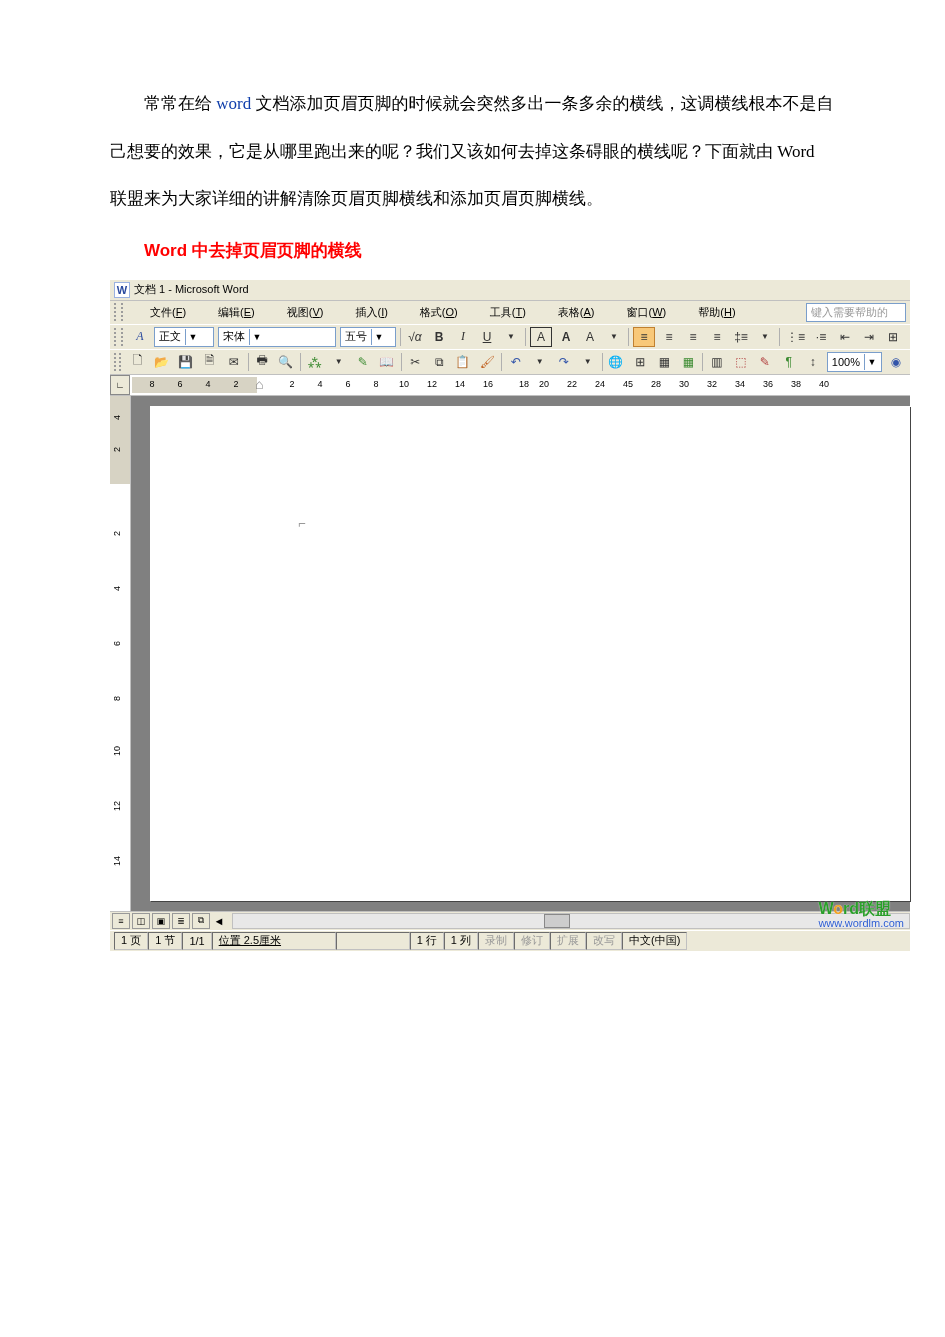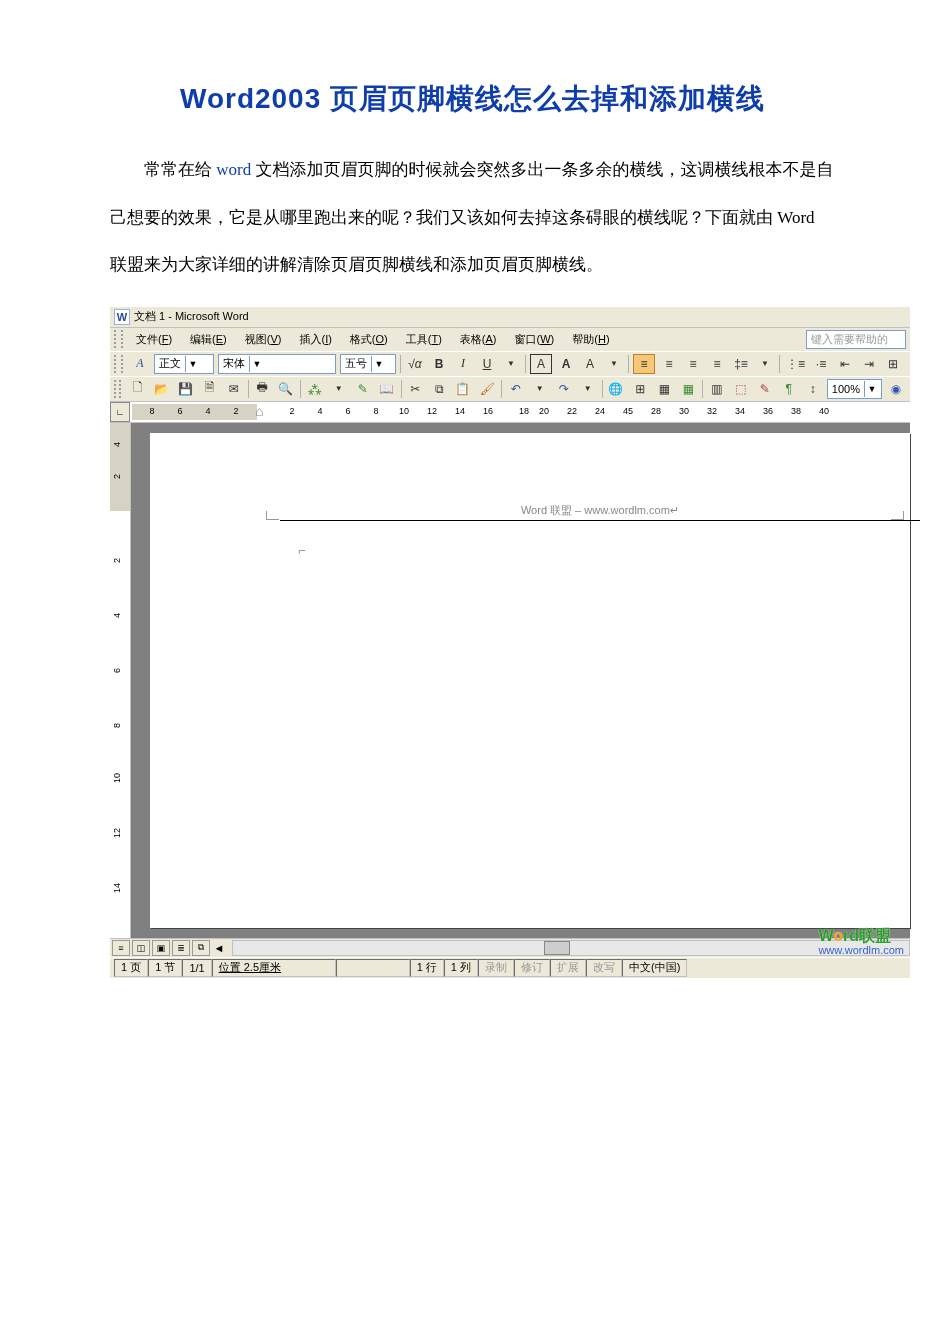--- a/index.html
+++ b/index.html
@@ -66,21 +66,21 @@
     font-weight: 700;
     font-size: 11px;
     border: 1px solid #9bb2e0;
     background: #fff;
   }
   .menubar {
     background: #ece9d8;
     display: flex;
     align-items: center;
     padding: 2px 4px;
-    gap: 2px;
+    gap: 16px;
   }
   .grip {
     width: 5px; height: 18px;
     border-left: 2px dotted #9c9c9c;
     border-right: 2px dotted #9c9c9c;
     margin-right: 3px;
   }
   .menu-item {
     padding: 2px 8px;
     cursor: default;
@@ -320,26 +320,26 @@
     font-weight: 400;
     text-align: right;
     margin-top: -3px;
   }
 </style>
 </head>
 <body>
 
 <div class="page">
 
-  <h1 class="title">Word2003 页眉页脚横线怎么去掉和添加横线</h1>
 
   <p class="body">
     <span>常常在给 </span><span class="blue-inline">word</span><span> 文档添加页眉页脚的时候就会突然多出一条多余的横线，这调横线根本不是自己想要的效果，它是从哪里跑出来的呢？我们又该如何去掉这条碍眼的横线呢？下面就由 Word 联盟来为大家详细的讲解清除页眉页脚横线和添加页眉页脚横线。</span>
   </p>
 
+  <p class="sub-red">Word 中去掉页眉页脚的横线</p>
 
 
   <div class="app-shot" style="position:relative;">
 
     <div class="titlebar">
       <span class="word-glyph">W</span>
       <span>文档 1 - Microsoft Word</span>
     </div>
 
     <div class="menubar">
@@ -483,27 +483,20 @@
         <span class="vnum" style="top:140px;">2</span>
         <span class="vnum" style="top:195px;">4</span>
         <span class="vnum" style="top:250px;">6</span>
         <span class="vnum" style="top:305px;">8</span>
         <span class="vnum" style="top:360px;">10</span>
         <span class="vnum" style="top:415px;">12</span>
         <span class="vnum" style="top:470px;">14</span>
       </div>
 
       <div class="paper">
-        <div class="header-area">
-          <div class="header-bracket-l"></div>
-          <div class="header-line">
-            <span>Word 联盟 – www.wordlm.com</span><span>↵</span>
-          </div>
-          <div class="header-bracket-r"></div>
-        </div>
         <div class="cursor-mark">⌐</div>
       </div>
     </div>
 
     <div class="viewstrip">
       <span class="view-btn">≡</span>
       <span class="view-btn">◫</span>
       <span class="view-btn active-btn">▣</span>
       <span class="view-btn">≣</span>
       <span class="view-btn">⧉</span>

